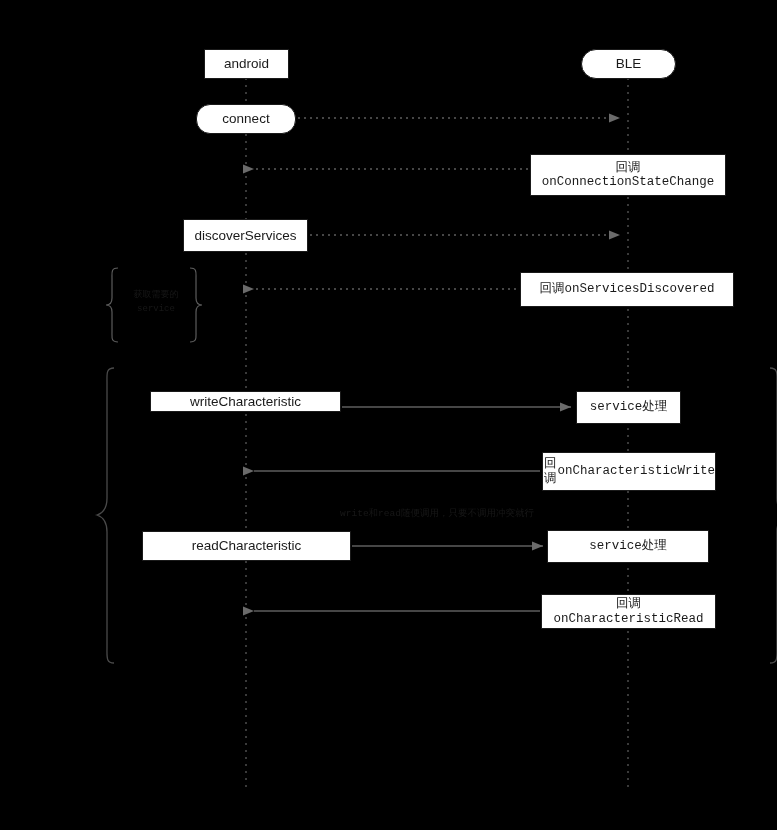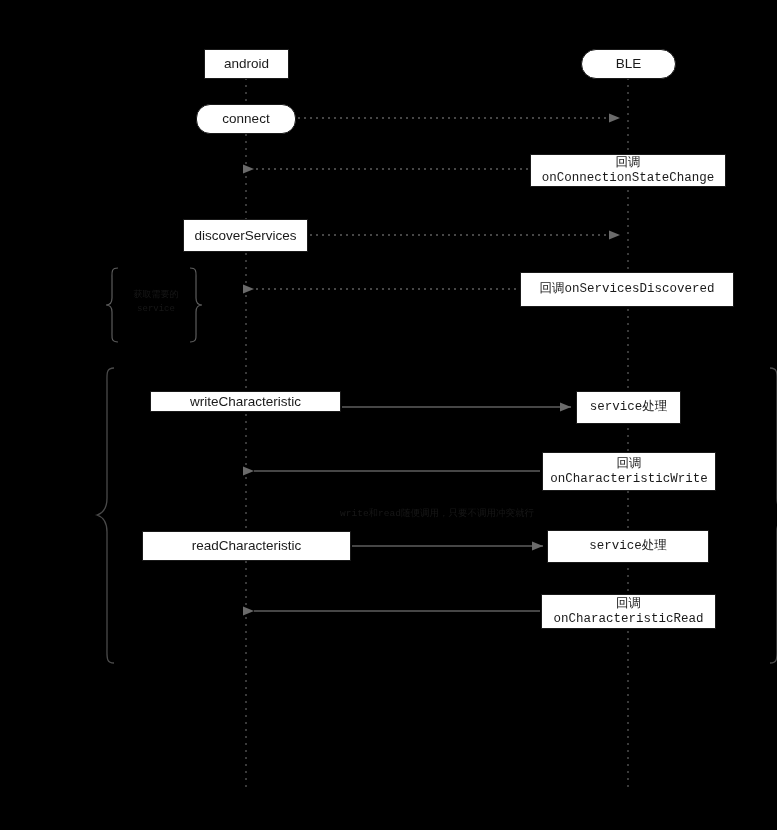--- a/index.html
+++ b/index.html
@@ -142,41 +142,41 @@
   </div>
 
   <div class="node sans" style="left:535px; top:49px; width:95px; height:30px;border-radius:15px;">
     <span>BLE</span>
   </div>
 
   <div class="node sans" style="left:150px; top:104px; width:100px; height:30px;border-radius:14px;">
     <span>connect</span>
   </div>
 
-  <div class="node mono" style="left:484px; top:154px; width:196px; height:33px;">
+  <div class="node mono" style="left:484px; top:154px; width:196px; height:42px;">
     <span>回调onConnectionStateChange</span>
   </div>
 
   <div class="node sans" style="left:137px; top:219px; width:125px; height:33px;">
     <span>discoverServices</span>
   </div>
 
   <div class="node mono" style="left:474px; top:272px; width:214px; height:35px;">
     <span>回调onServicesDiscovered</span>
   </div>
 
   <div class="node sans" style="left:104px; top:391px; width:191px; height:21px;">
     <span>writeCharacteristic</span>
   </div>
 
   <div class="node mono" style="left:530px; top:391px; width:105px; height:33px;">
     <span>service处理</span>
   </div>
 
-  <div class="node mono" style="left:496px; top:452px; width:174px; height:39px; flex-direction:column;">
+  <div class="node mono" style="left:496px; top:452px; width:174px; height:39px; ">
     <span>回调</span>
     <span>onCharacteristicWrite</span>
   </div>
 
   <div class="node sans" style="left:96px; top:531px; width:209px; height:30px;">
     <span>readCharacteristic</span>
   </div>
 
   <div class="node mono" style="left:501px; top:530px; width:162px; height:33px;">
     <span>service处理</span>

